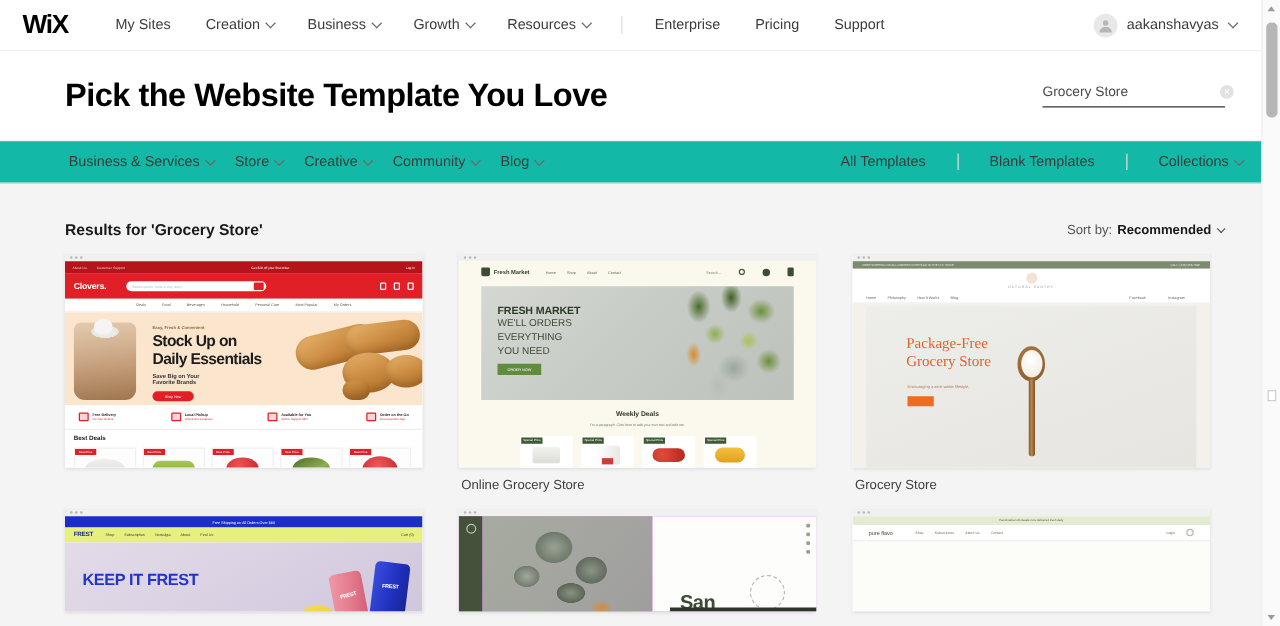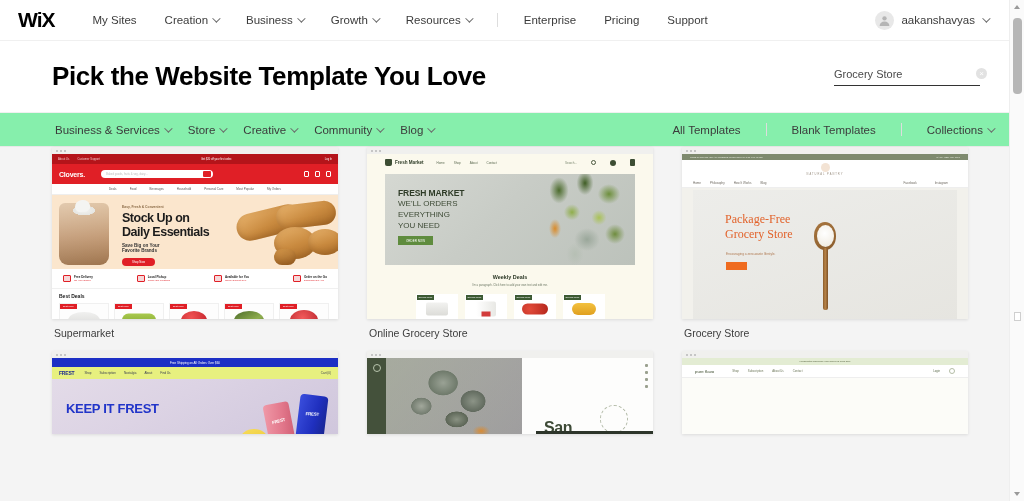--- a/index.html
+++ b/index.html
@@ -65,21 +65,21 @@
   }
   .clear-btn {
     width: 11px; height: 11px; border-radius: 50%;
     background: #e2e2e2; color: #fff;
     font-size: 8px; line-height: 11px; text-align: center;
     cursor: pointer; flex: 0 0 auto;
   }
 
   
   .catnav {
-    height: 35px; background: #86efac;
+    height: 35px; background: #14b8a6;
     border-top: 1px solid #f0f0f0; border-bottom: 1px solid #e8e8e8;
     display: flex; align-items: center; padding: 0 22px 0 46px;
   }
   .cat-item {
     font-size: 11.5px; color: #3b3b3b; padding: 0 9px;
     display: flex; align-items: center; gap: 4px; cursor: pointer;
   }
   .catnav-right { margin-left: auto; display: flex; align-items: center; }
   .cat-divider { width: 1px; height: 13px; background: #ddd; margin: 0 16px; }
 
@@ -442,20 +442,28 @@
         <span>Blank Templates</span>
       </div>
       <div class="cat-divider"></div>
       <div class="cat-item">
         <span>Collections</span>
         <span class="chev"></span>
       </div>
     </div>
   </div>
 
+  <div class="results-bar">
+    <div class="results-title">Results for 'Grocery Store'</div>
+    <div class="sortby">
+      <span>Sort by:</span>
+      <b>Recommended</b>
+      <span class="chev-sm"></span>
+    </div>
+  </div>
 
   <div class="grid">
 
     <div class="card">
       <div class="thumb">
         <div class="chrome">
             <i></i>
             <i></i>
             <i></i>
           </div>
@@ -562,21 +570,20 @@
                 <div class="c1-badge">Best Price</div>
                 <div class="pimg p4"></div>
               </div>
             <div class="c1-prod">
                 <div class="c1-badge">Best Price</div>
                 <div class="pimg p5"></div>
               </div>
           </div>
         </div>
       </div>
-      <div class="card-label">Supermarket</div>
     </div>
 
     <div class="card">
       <div class="thumb">
         <div class="chrome">
             <i></i>
             <i></i>
             <i></i>
           </div>
         <div class="c2">

